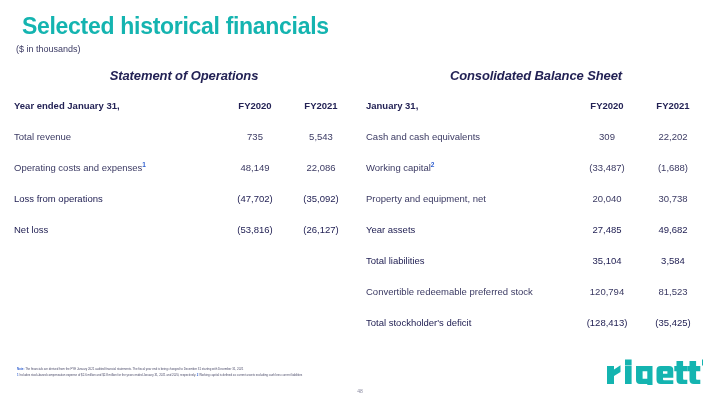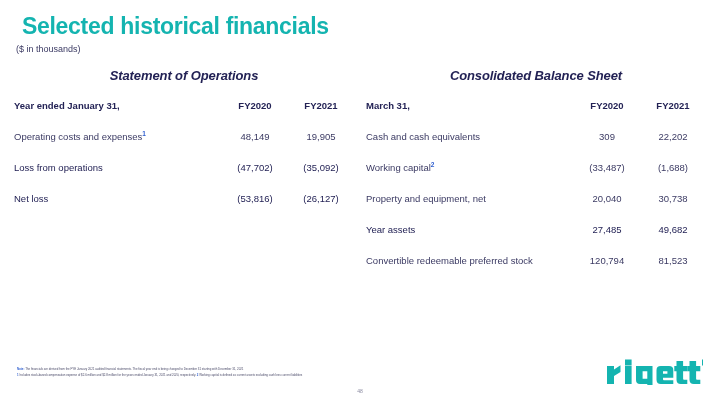--- a/index.html
+++ b/index.html
@@ -152,23 +152,28 @@
           <col class="col-num">
           <col class="col-num">
       </colgroup>
       <tbody>
         <tr class="hdr">
           <td class="cell-label">Year ended January 31,</td>
           <td class="cell-num">FY2020</td>
           <td class="cell-num">FY2021</td>
         </tr>
         <tr>
+          <td class="cell-label"><span>Total revenue</span></td>
+          <td class="cell-num">735</td>
+          <td class="cell-num">5,543</td>
+        </tr>
+        <tr>
           <td class="cell-label"><span>Operating costs and expenses</span><sup class="fn">1</sup></td>
           <td class="cell-num">48,149</td>
-          <td class="cell-num">19,905</td>
+          <td class="cell-num">22,086</td>
         </tr>
         <tr class="bold">
           <td class="cell-label"><span>Loss from operations</span></td>
           <td class="cell-num">(47,702)</td>
           <td class="cell-num">(35,092)</td>
         </tr>
         <tr class="bold">
           <td class="cell-label"><span>Net loss</span></td>
           <td class="cell-num">(53,816)</td>
           <td class="cell-num">(26,127)</td>
@@ -180,21 +185,21 @@
   <div class="panel panel-right">
     <div class="panel-heading">Consolidated Balance Sheet</div>
     <table class="fin-table">
       <colgroup>
         <col class="col-label">
           <col class="col-num">
           <col class="col-num">
       </colgroup>
       <tbody>
         <tr class="hdr">
-          <td class="cell-label">March 31,</td>
+          <td class="cell-label">January 31,</td>
           <td class="cell-num">FY2020</td>
           <td class="cell-num">FY2021</td>
         </tr>
         <tr>
           <td class="cell-label"><span>Cash and cash equivalents</span></td>
           <td class="cell-num">309</td>
           <td class="cell-num">22,202</td>
         </tr>
         <tr>
           <td class="cell-label"><span>Working capital</span><sup class="fn">2</sup></td>
@@ -204,25 +209,35 @@
         <tr>
           <td class="cell-label"><span>Property and equipment, net</span></td>
           <td class="cell-num">20,040</td>
           <td class="cell-num">30,738</td>
         </tr>
         <tr class="bold">
           <td class="cell-label"><span>Year assets</span></td>
           <td class="cell-num">27,485</td>
           <td class="cell-num">49,682</td>
         </tr>
+        <tr class="bold">
+          <td class="cell-label"><span>Total liabilities</span></td>
+          <td class="cell-num">35,104</td>
+          <td class="cell-num">3,584</td>
+        </tr>
         <tr>
           <td class="cell-label"><span>Convertible redeemable preferred stock</span></td>
           <td class="cell-num">120,794</td>
           <td class="cell-num">81,523</td>
         </tr>
+        <tr class="bold">
+          <td class="cell-label"><span>Total stockholder's deficit</span></td>
+          <td class="cell-num">(128,413)</td>
+          <td class="cell-num">(35,425)</td>
+        </tr>
       </tbody>
     </table>
   </div>
 
   <div class="footnotes">
     <div class="fn-line"><span class="fn-marker">Note:</span><span> The financials are derived from the FYE January 2021 audited financial statements. The fiscal year end is being changed to December 31 starting with December 31, 2021</span></div>
     <div class="fn-line"><span class="fn-marker">1</span><span> Includes stock-based compensation expense of $2.6 million and $2.8 million for the years ended January 31, 2021 and 2020, respectively. </span><span class="fn-marker">2</span><span> Working capital is defined as current assets excluding cash less current liabilities</span></div>
   </div>
 
   <div class="page-number">48</div>

